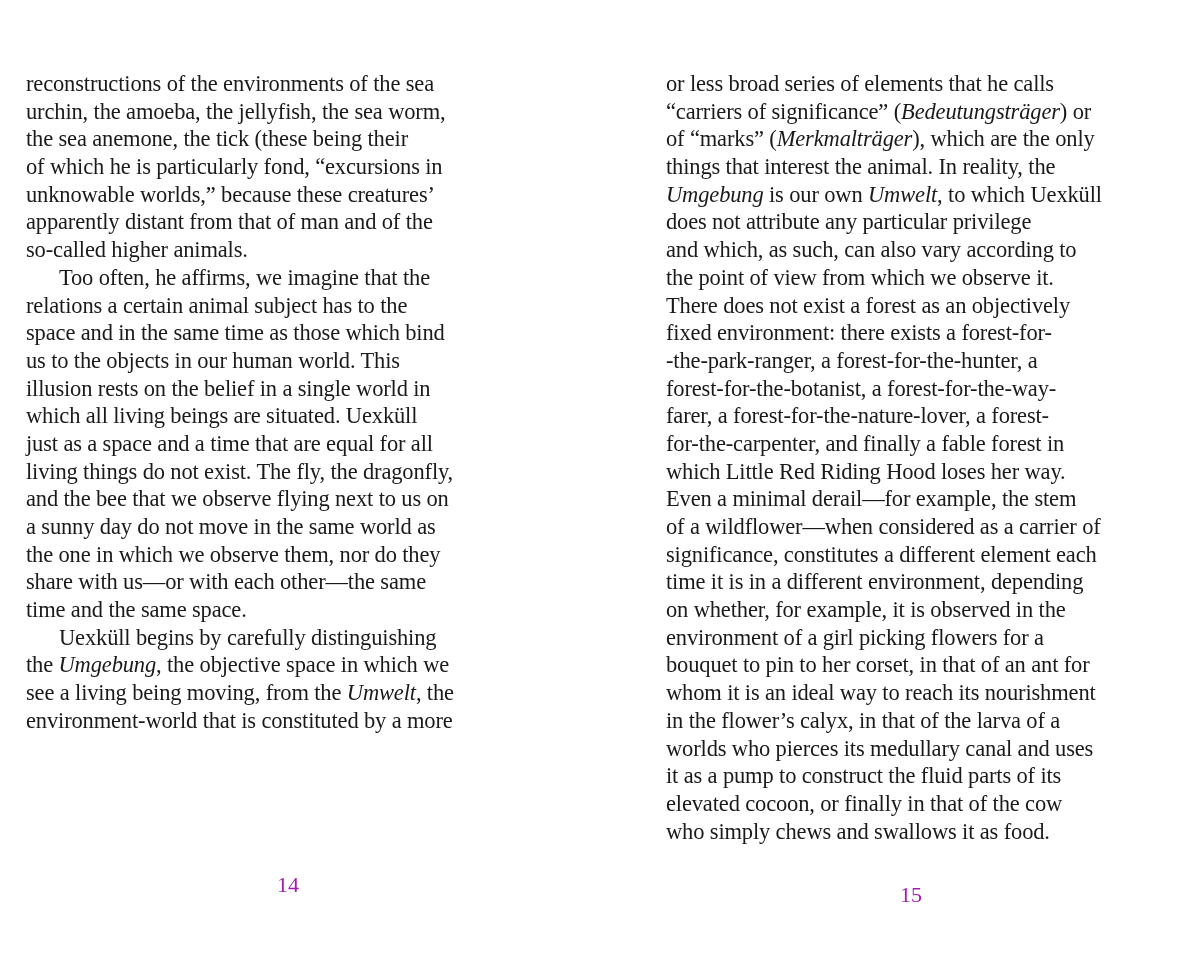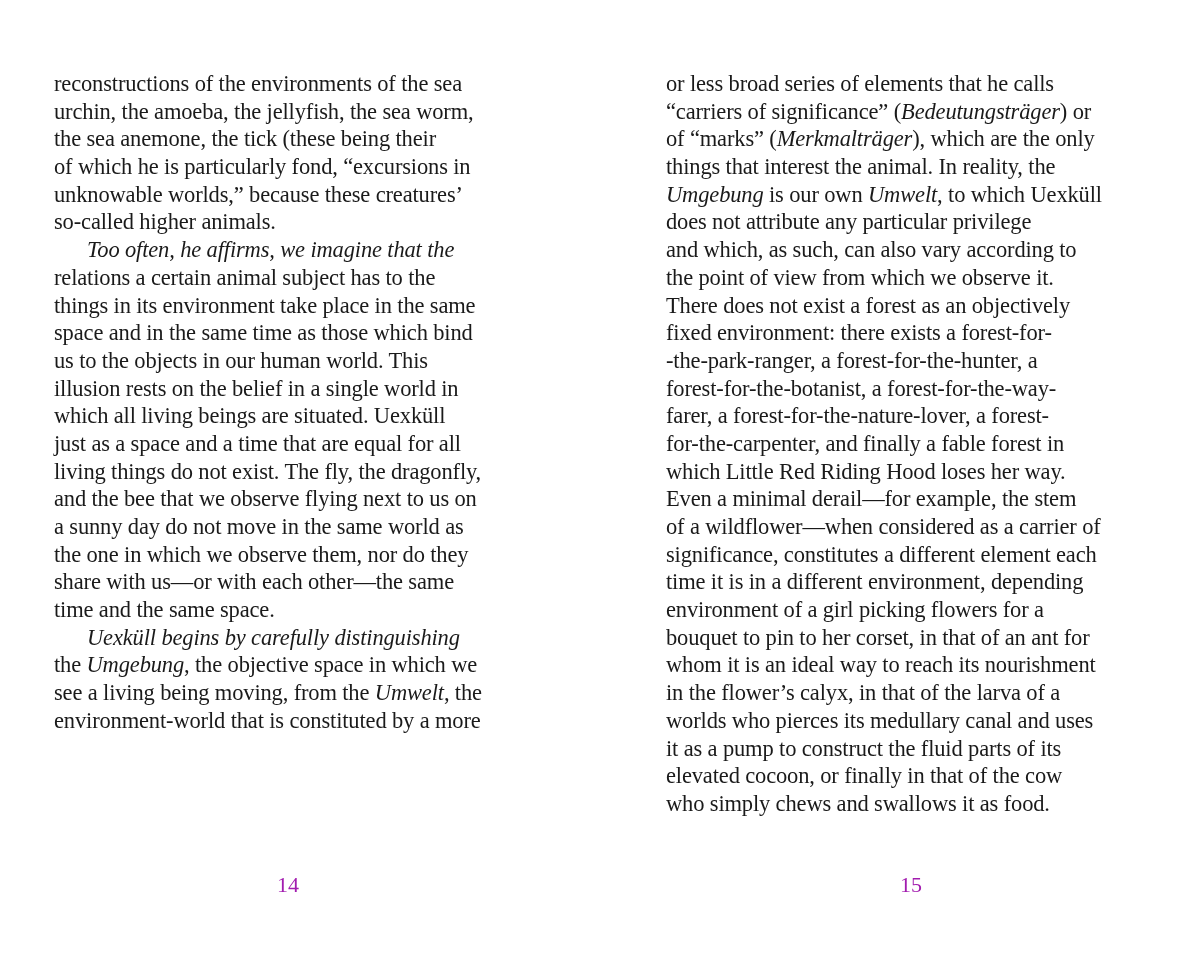--- a/index.html
+++ b/index.html
@@ -1,51 +1,51 @@
 <!DOCTYPE html>
 <html><head>
   <meta charset="utf-8">
   <style>
     html, body { margin: 0; padding: 0; background: #ffffff; }
     body { width: 1200px; height: 977px; position: relative; overflow: hidden; }
     .page { position: absolute; top: 70px; }
-    .page.left { left: 54px; width: 500px; }
+    .page.left { left: 26px; width: 500px; }
     .page.right { left: 666px; width: 500px; }
     .line {
       font-family: "Liberation Serif", "DejaVu Serif", serif;
       font-size: 22.5px;
       line-height: 27.7px;
       height: 27.7px;
       color: #1a1a1a;
       white-space: nowrap;
       letter-spacing: -0.15px;
     }
-    .line.indent { padding-left: 33px; font-style: italic; }
+    .line.indent { padding-left: 33px; }
     .line i { font-style: italic; }
     .pagenum {
       position: absolute; top: 872px;
       font-family: "Liberation Serif", "DejaVu Serif", serif;
       font-size: 22px; color: #a21caf;
     }
     .pagenum.left { left: 277px; }
-    .pagenum.right { left: 900px; }
+    .pagenum.right { left: 900px; margin-top: 10px; }
   </style>
 </head>
 <body>
 
 <div class="page left" id="left-body">
     <div class="line"><span>reconstructions of the environments of the sea</span></div>
     <div class="line"><span>urchin, the amoeba, the jellyfish, the sea worm,</span></div>
     <div class="line"><span>the sea anemone, the tick (these being their</span></div>
     <div class="line"><span>of which he is particularly fond, “excursions in</span></div>
     <div class="line"><span>unknowable worlds,” because these creatures’</span></div>
+    <div class="line"><span>apparently distant from that of man and of the</span></div>
     <div class="line"><span>so-called higher animals.</span></div>
     <div class="line indent"><span>Too often, he affirms, we imagine that the</span></div>
     <div class="line"><span>relations a certain animal subject has to the</span></div>
-    <div class="line"><span>things in its environment take place in the same</span></div>
     <div class="line"><span>space and in the same time as those which bind</span></div>
     <div class="line"><span>us to the objects in our human world. This</span></div>
     <div class="line"><span>illusion rests on the belief in a single world in</span></div>
     <div class="line"><span>which all living beings are situated. Uexküll</span></div>
     <div class="line"><span>just as a space and a time that are equal for all</span></div>
     <div class="line"><span>living things do not exist. The fly, the dragonfly,</span></div>
     <div class="line"><span>and the bee that we observe flying next to us on</span></div>
     <div class="line"><span>a sunny day do not move in the same world as</span></div>
     <div class="line"><span>the one in which we observe them, nor do they</span></div>
     <div class="line"><span>share with us—or with each other—the same</span></div>
@@ -68,20 +68,21 @@
     <div class="line"><span>fixed environment: there exists a forest-for-</span></div>
     <div class="line"><span>-the-park-ranger, a forest-for-the-hunter, a</span></div>
     <div class="line"><span>forest-for-the-botanist, a forest-for-the-way-</span></div>
     <div class="line"><span>farer, a forest-for-the-nature-lover, a forest-</span></div>
     <div class="line"><span>for-the-carpenter, and finally a fable forest in</span></div>
     <div class="line"><span>which Little Red Riding Hood loses her way.</span></div>
     <div class="line"><span>Even a minimal derail—for example, the stem</span></div>
     <div class="line"><span>of a wildflower—when considered as a carrier of</span></div>
     <div class="line"><span>significance, constitutes a different element each</span></div>
     <div class="line"><span>time it is in a different environment, depending</span></div>
+    <div class="line"><span>on whether, for example, it is observed in the</span></div>
     <div class="line"><span>environment of a girl picking flowers for a</span></div>
     <div class="line"><span>bouquet to pin to her corset, in that of an ant for</span></div>
     <div class="line"><span>whom it is an ideal way to reach its nourishment</span></div>
     <div class="line"><span>in the flower’s calyx, in that of the larva of a</span></div>
     <div class="line"><span>worlds who pierces its medullary canal and uses</span></div>
     <div class="line"><span>it as a pump to construct the fluid parts of its</span></div>
     <div class="line"><span>elevated cocoon, or finally in that of the cow</span></div>
     <div class="line"><span>who simply chews and swallows it as food.</span></div>
   </div>
 

